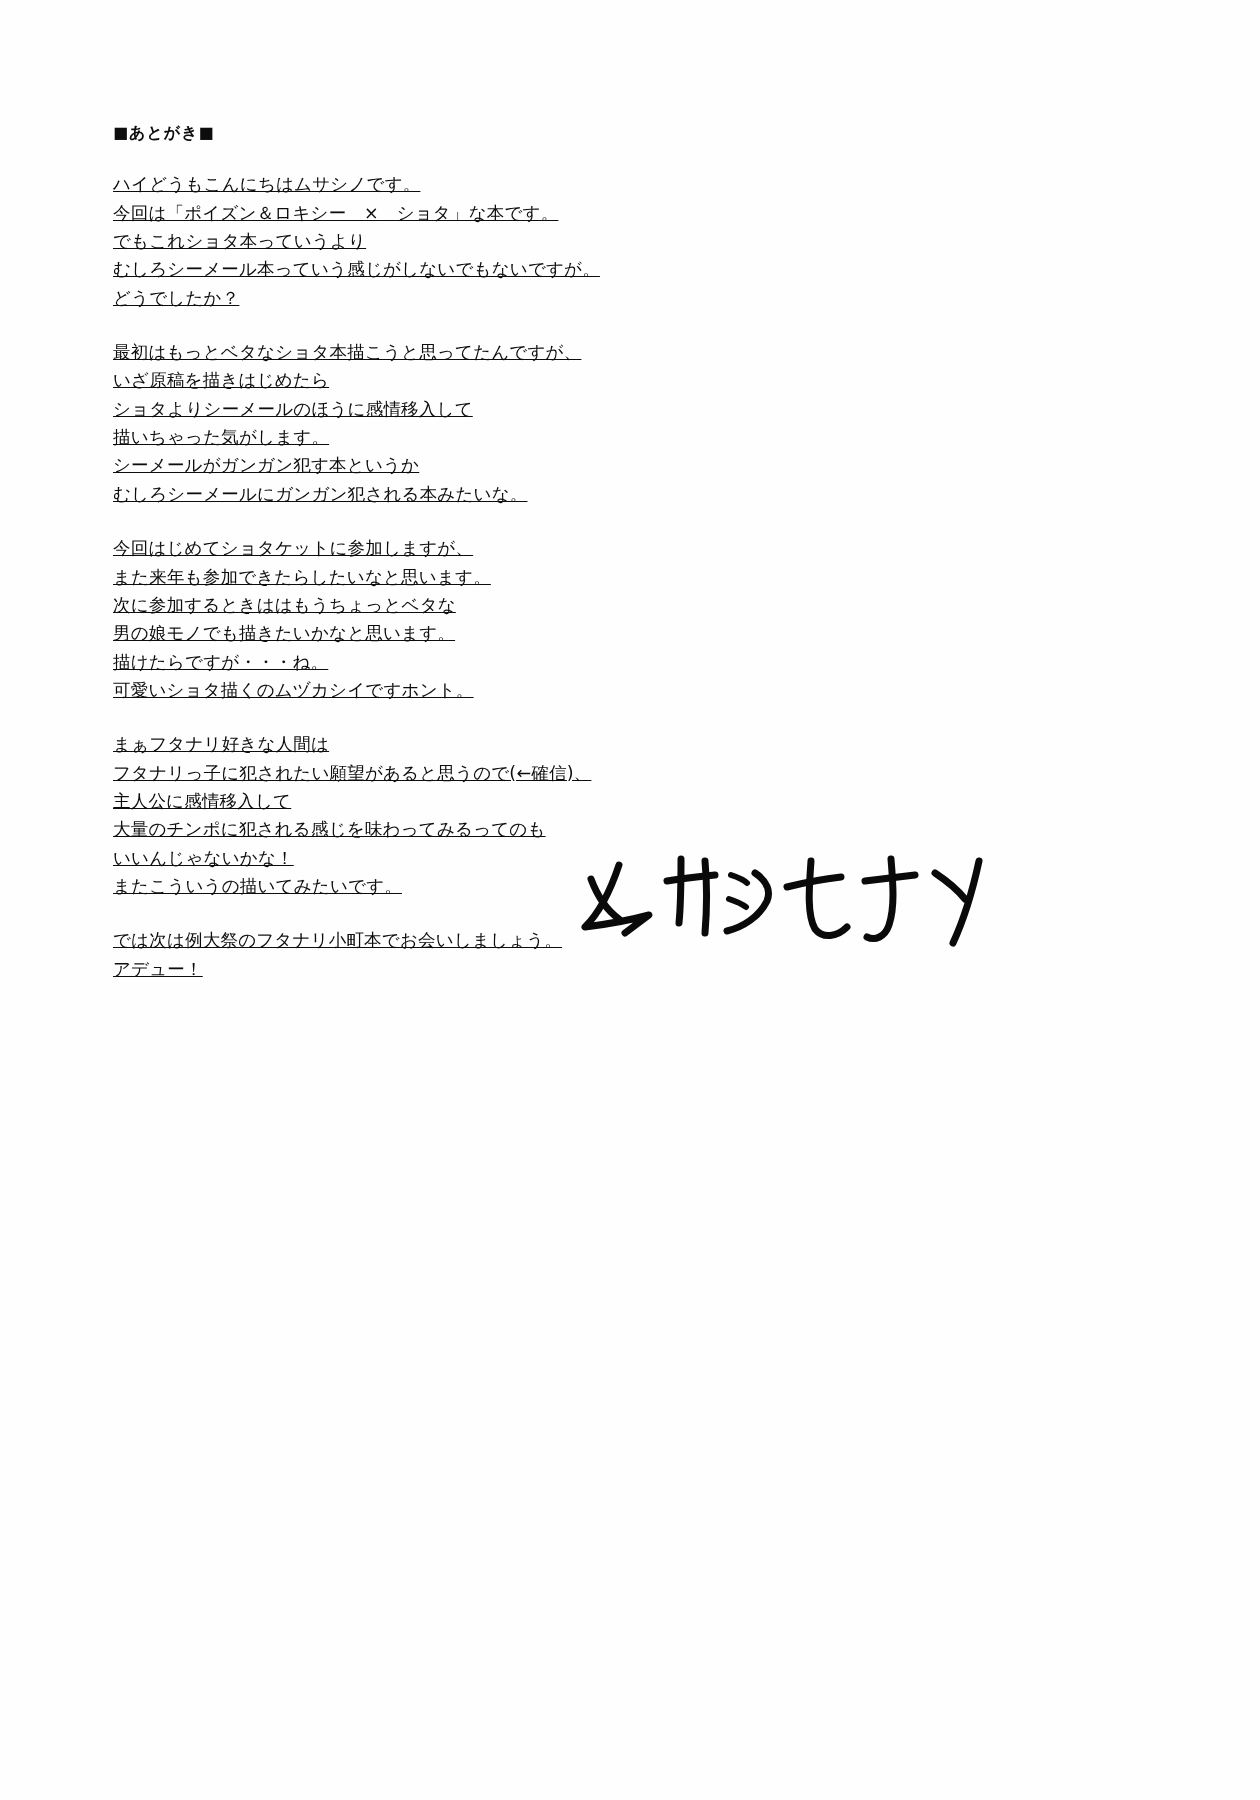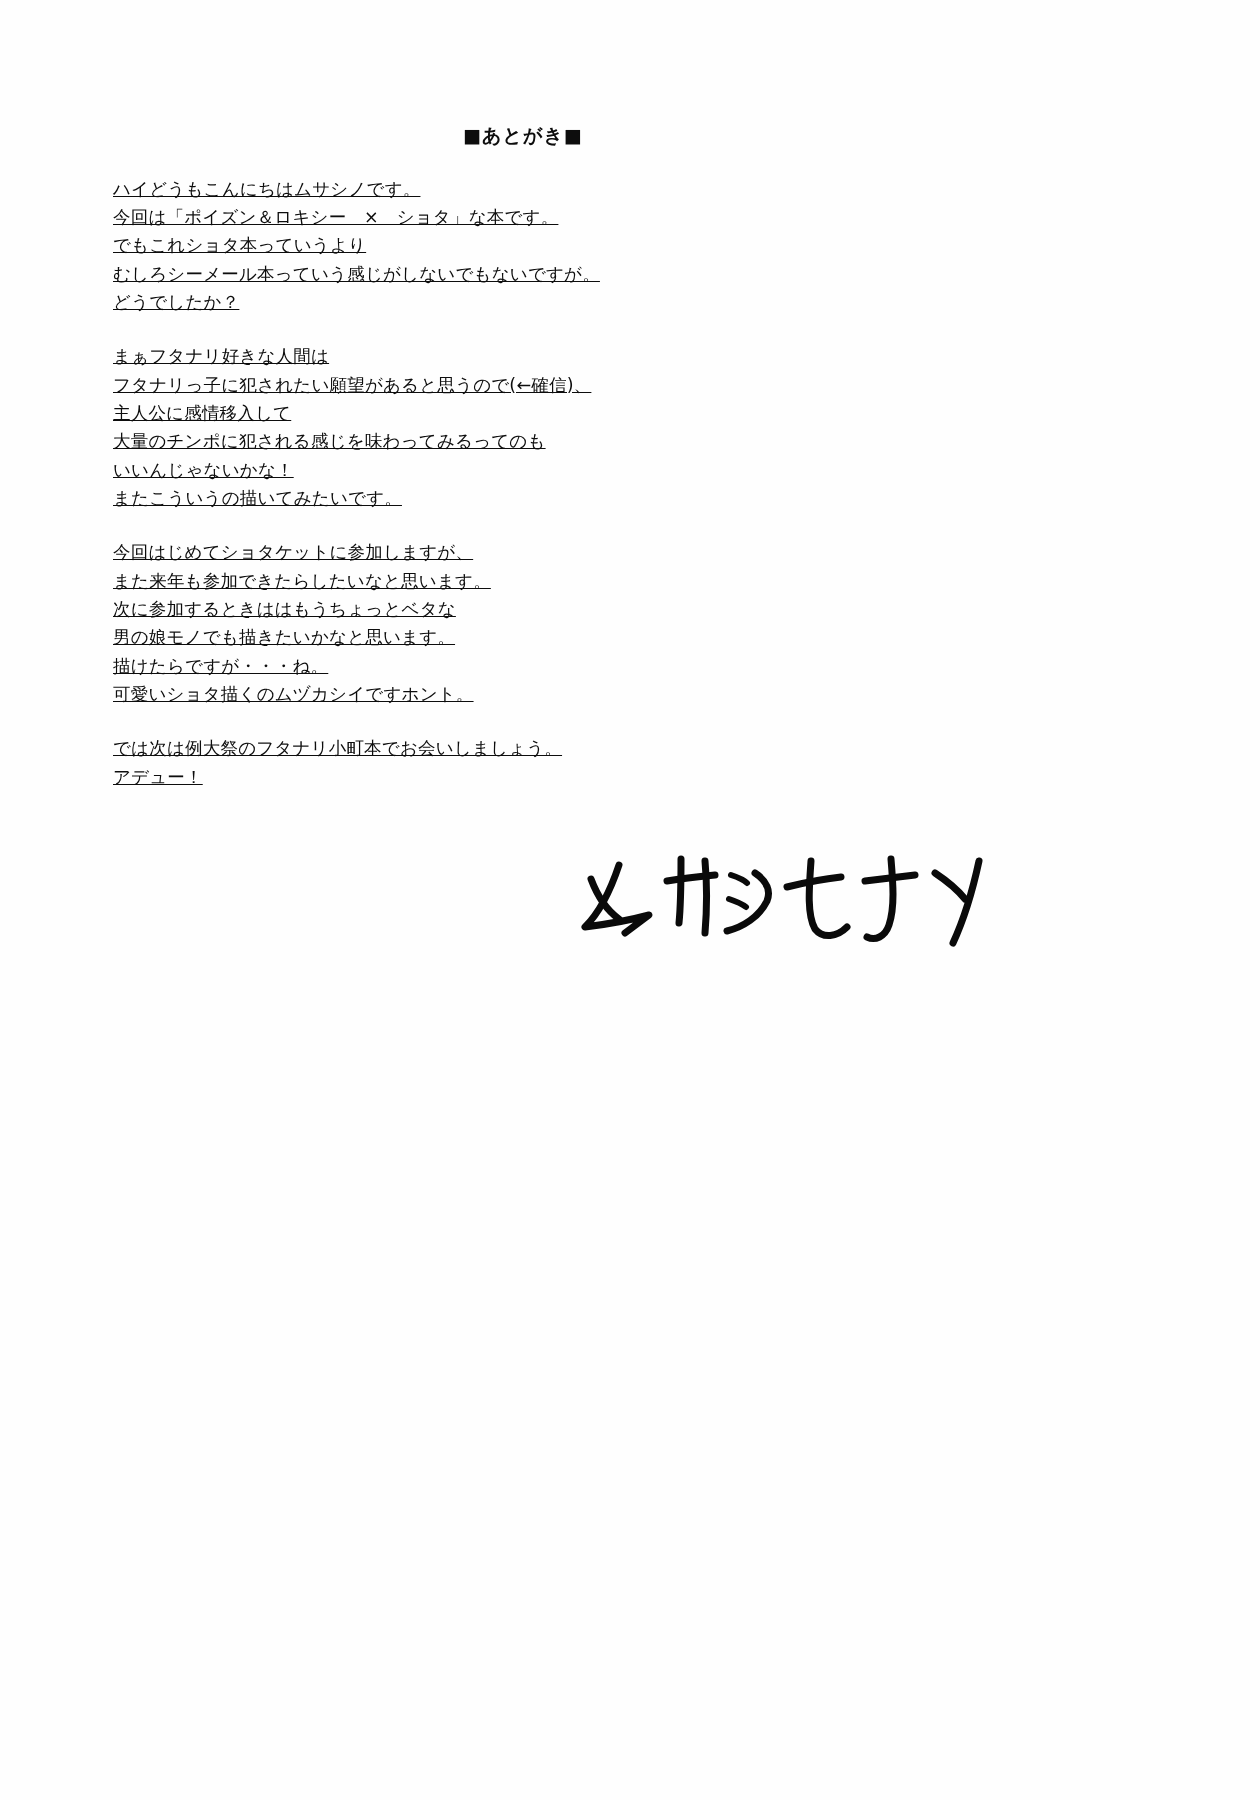--- a/index.html
+++ b/index.html
@@ -20,28 +20,27 @@
     inset: 0;
     background: #fefefe;
   }
   .afterword {
     position: absolute;
     left: 113px;
     top: 122px;
     width: 820px;
   }
   .heading {
-    font-size: 19px;
+    font-size: 16px;
     font-weight: 700;
     letter-spacing: 1px;
     line-height: 1.4;
     color: #0d0d0d;
     margin: 0 0 26px 0;
     white-space: pre;
-    text-align: center;
   }
   .para {
     font-size: 17.5px;
     line-height: 1.62;
     color: #0d0d0d;
     margin: 0 0 26px 0;
     white-space: pre-line;
     letter-spacing: 0.2px;
     text-decoration: underline;
   }
@@ -66,32 +65,38 @@
 
 <div class="page">
 
   <div class="afterword">
     <div class="heading">■あとがき■</div>
     <p class="para">ハイどうもこんにちはムサシノです。
 今回は「ポイズン＆ロキシー　×　ショタ」な本です。
 でもこれショタ本っていうより
 むしろシーメール本っていう感じがしないでもないですが。
 どうでしたか？</p>
+    <p class="para">最初はもっとベタなショタ本描こうと思ってたんですが、
+いざ原稿を描きはじめたら
+ショタよりシーメールのほうに感情移入して
+描いちゃった気がします。
+シーメールがガンガン犯す本というか
+むしろシーメールにガンガン犯される本みたいな。</p>
+    <p class="para">今回はじめてショタケットに参加しますが、
+また来年も参加できたらしたいなと思います。
+次に参加するときははもうちょっとベタな
+男の娘モノでも描きたいかなと思います。
+描けたらですが・・・ね。
+可愛いショタ描くのムヅカシイですホント。</p>
     <p class="para">まぁフタナリ好きな人間は
 フタナリっ子に犯されたい願望があると思うので(←確信)、
 主人公に感情移入して
 大量のチンポに犯される感じを味わってみるってのも
 いいんじゃないかな！
 またこういうの描いてみたいです。</p>
-    <p class="para">今回はじめてショタケットに参加しますが、
-また来年も参加できたらしたいなと思います。
-次に参加するときははもうちょっとベタな
-男の娘モノでも描きたいかなと思います。
-描けたらですが・・・ね。
-可愛いショタ描くのムヅカシイですホント。</p>
     <p class="para">では次は例大祭のフタナリ小町本でお会いしましょう。
 アデュー！</p>
   </div>
 
   <div class="signature">
 
     <svg viewBox="0 0 420 130" xmlns="http://www.w3.org/2000/svg" aria-hidden="true">
       <g fill="none" stroke="#0a0a0a" stroke-linecap="round" stroke-linejoin="round">
 
         <path d="M16 34 C 22 50, 30 64, 44 74" stroke-width="7"></path>

